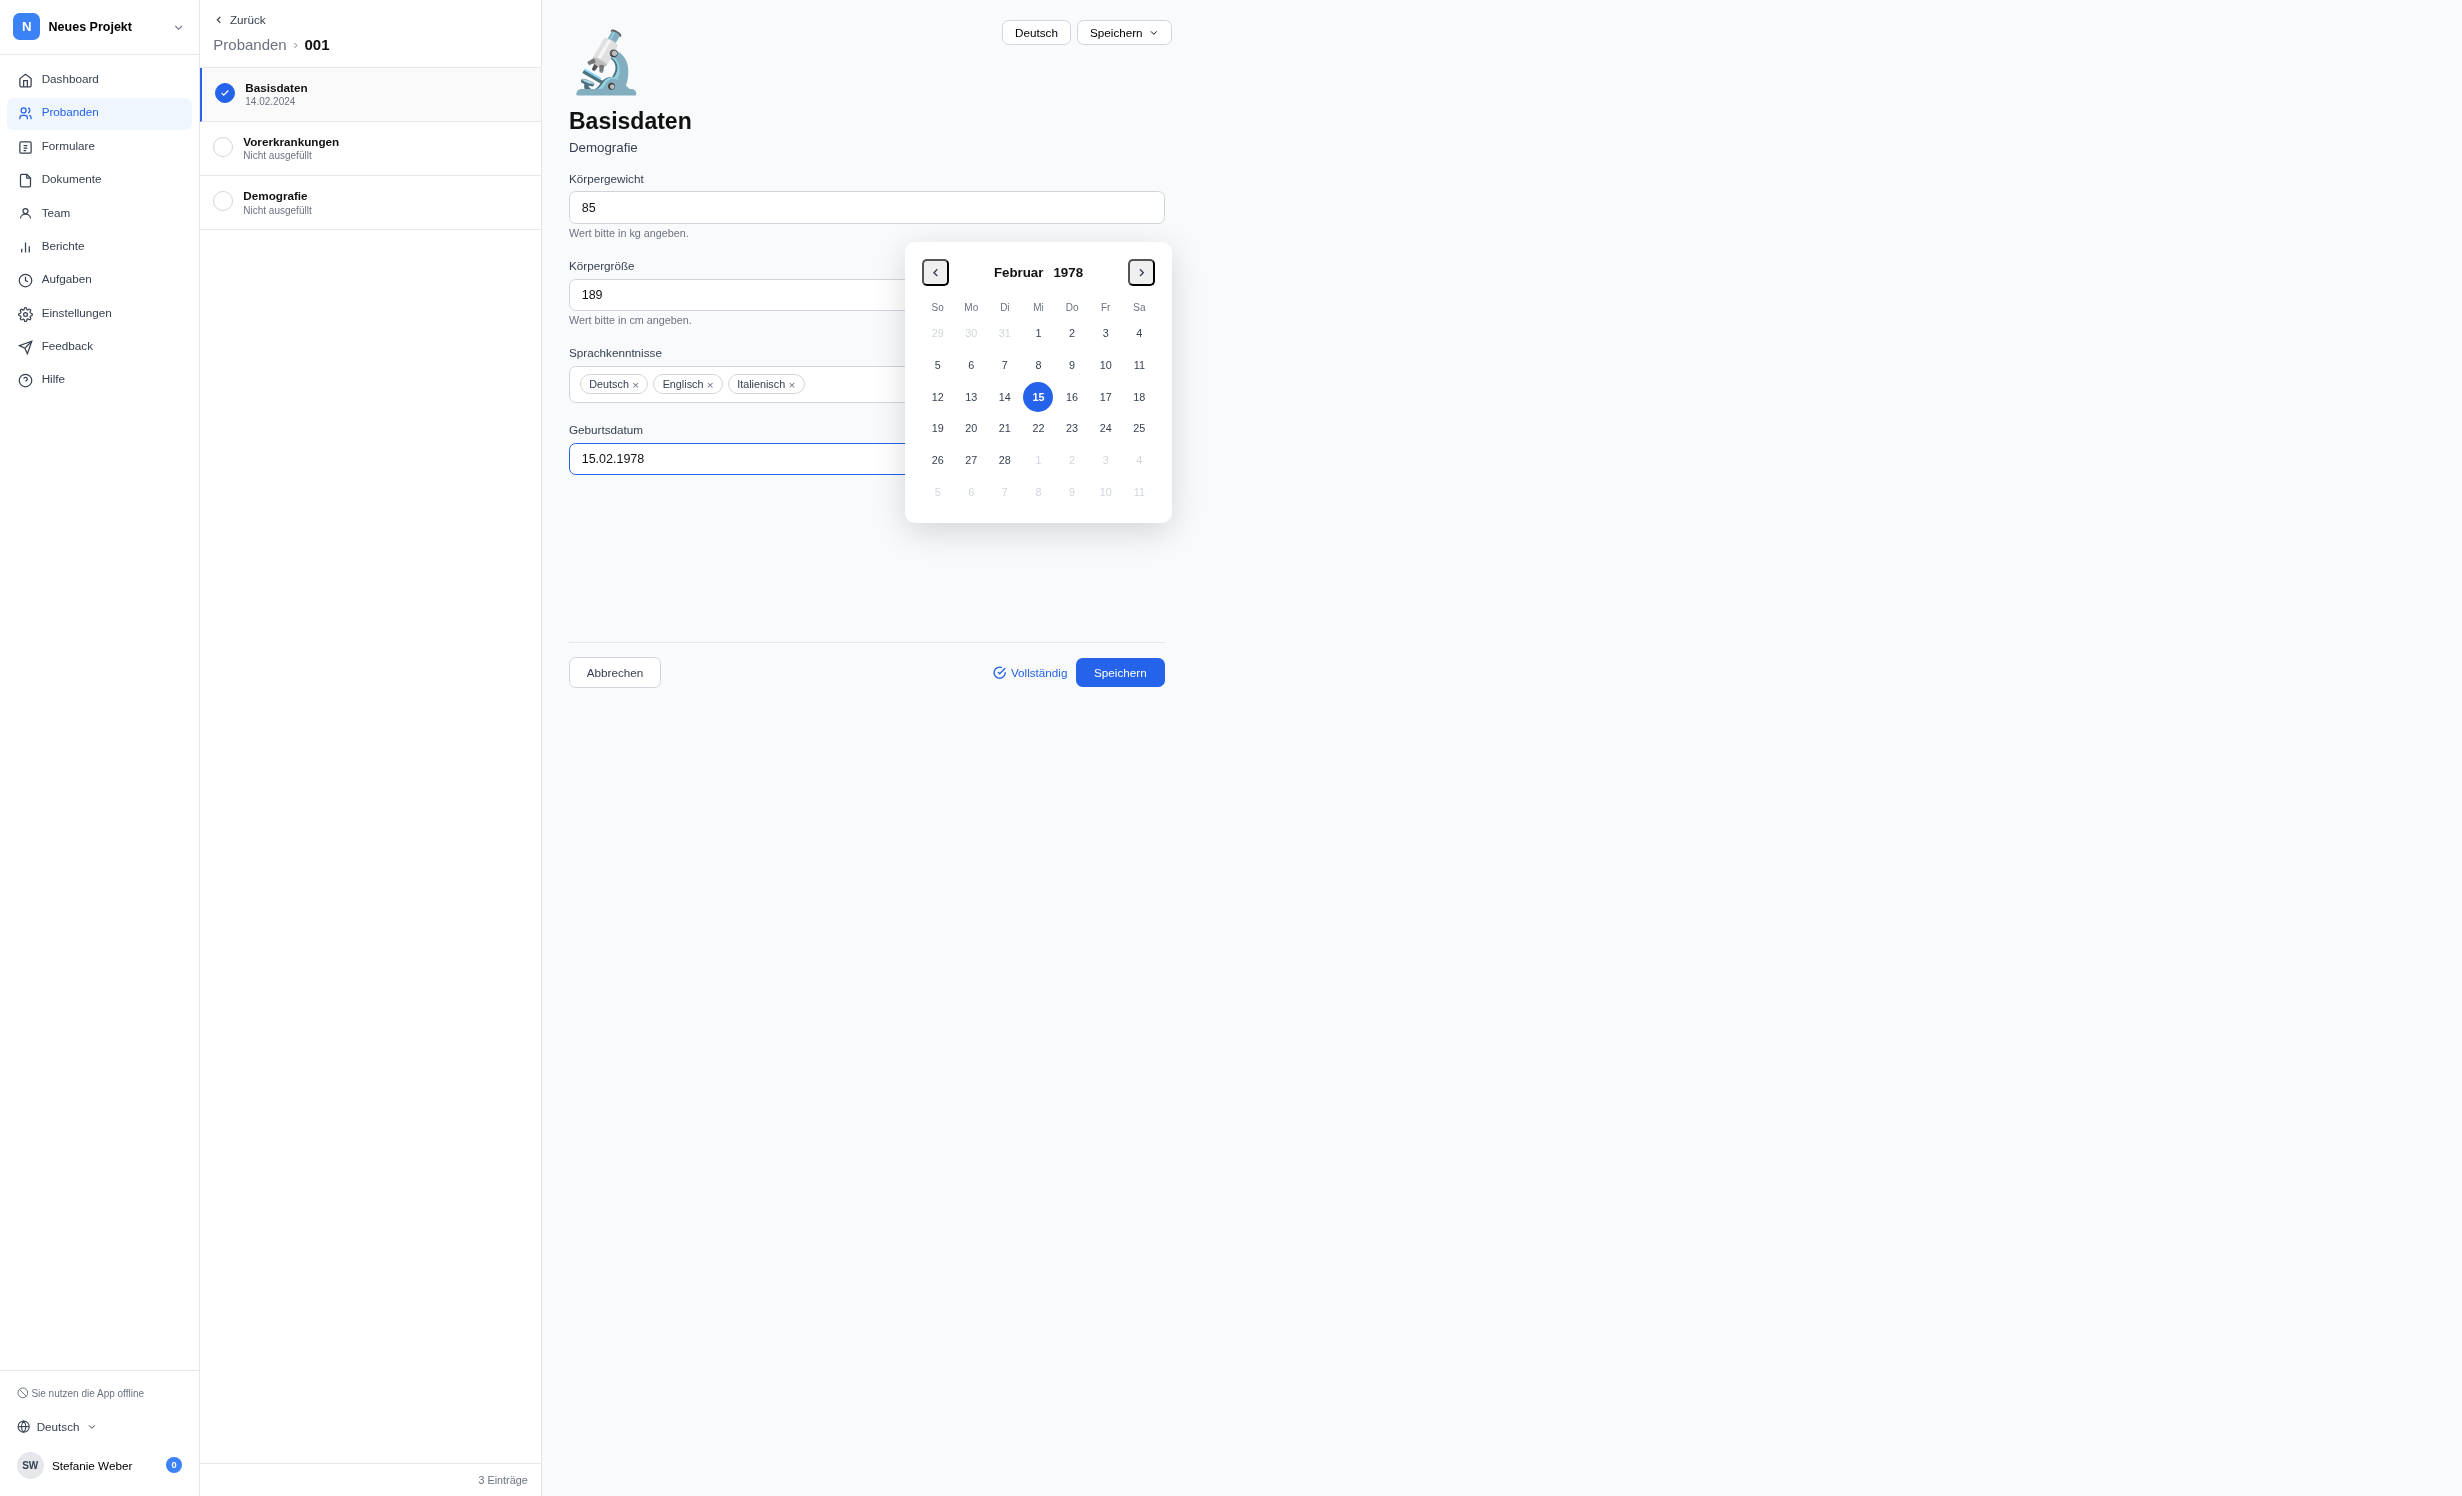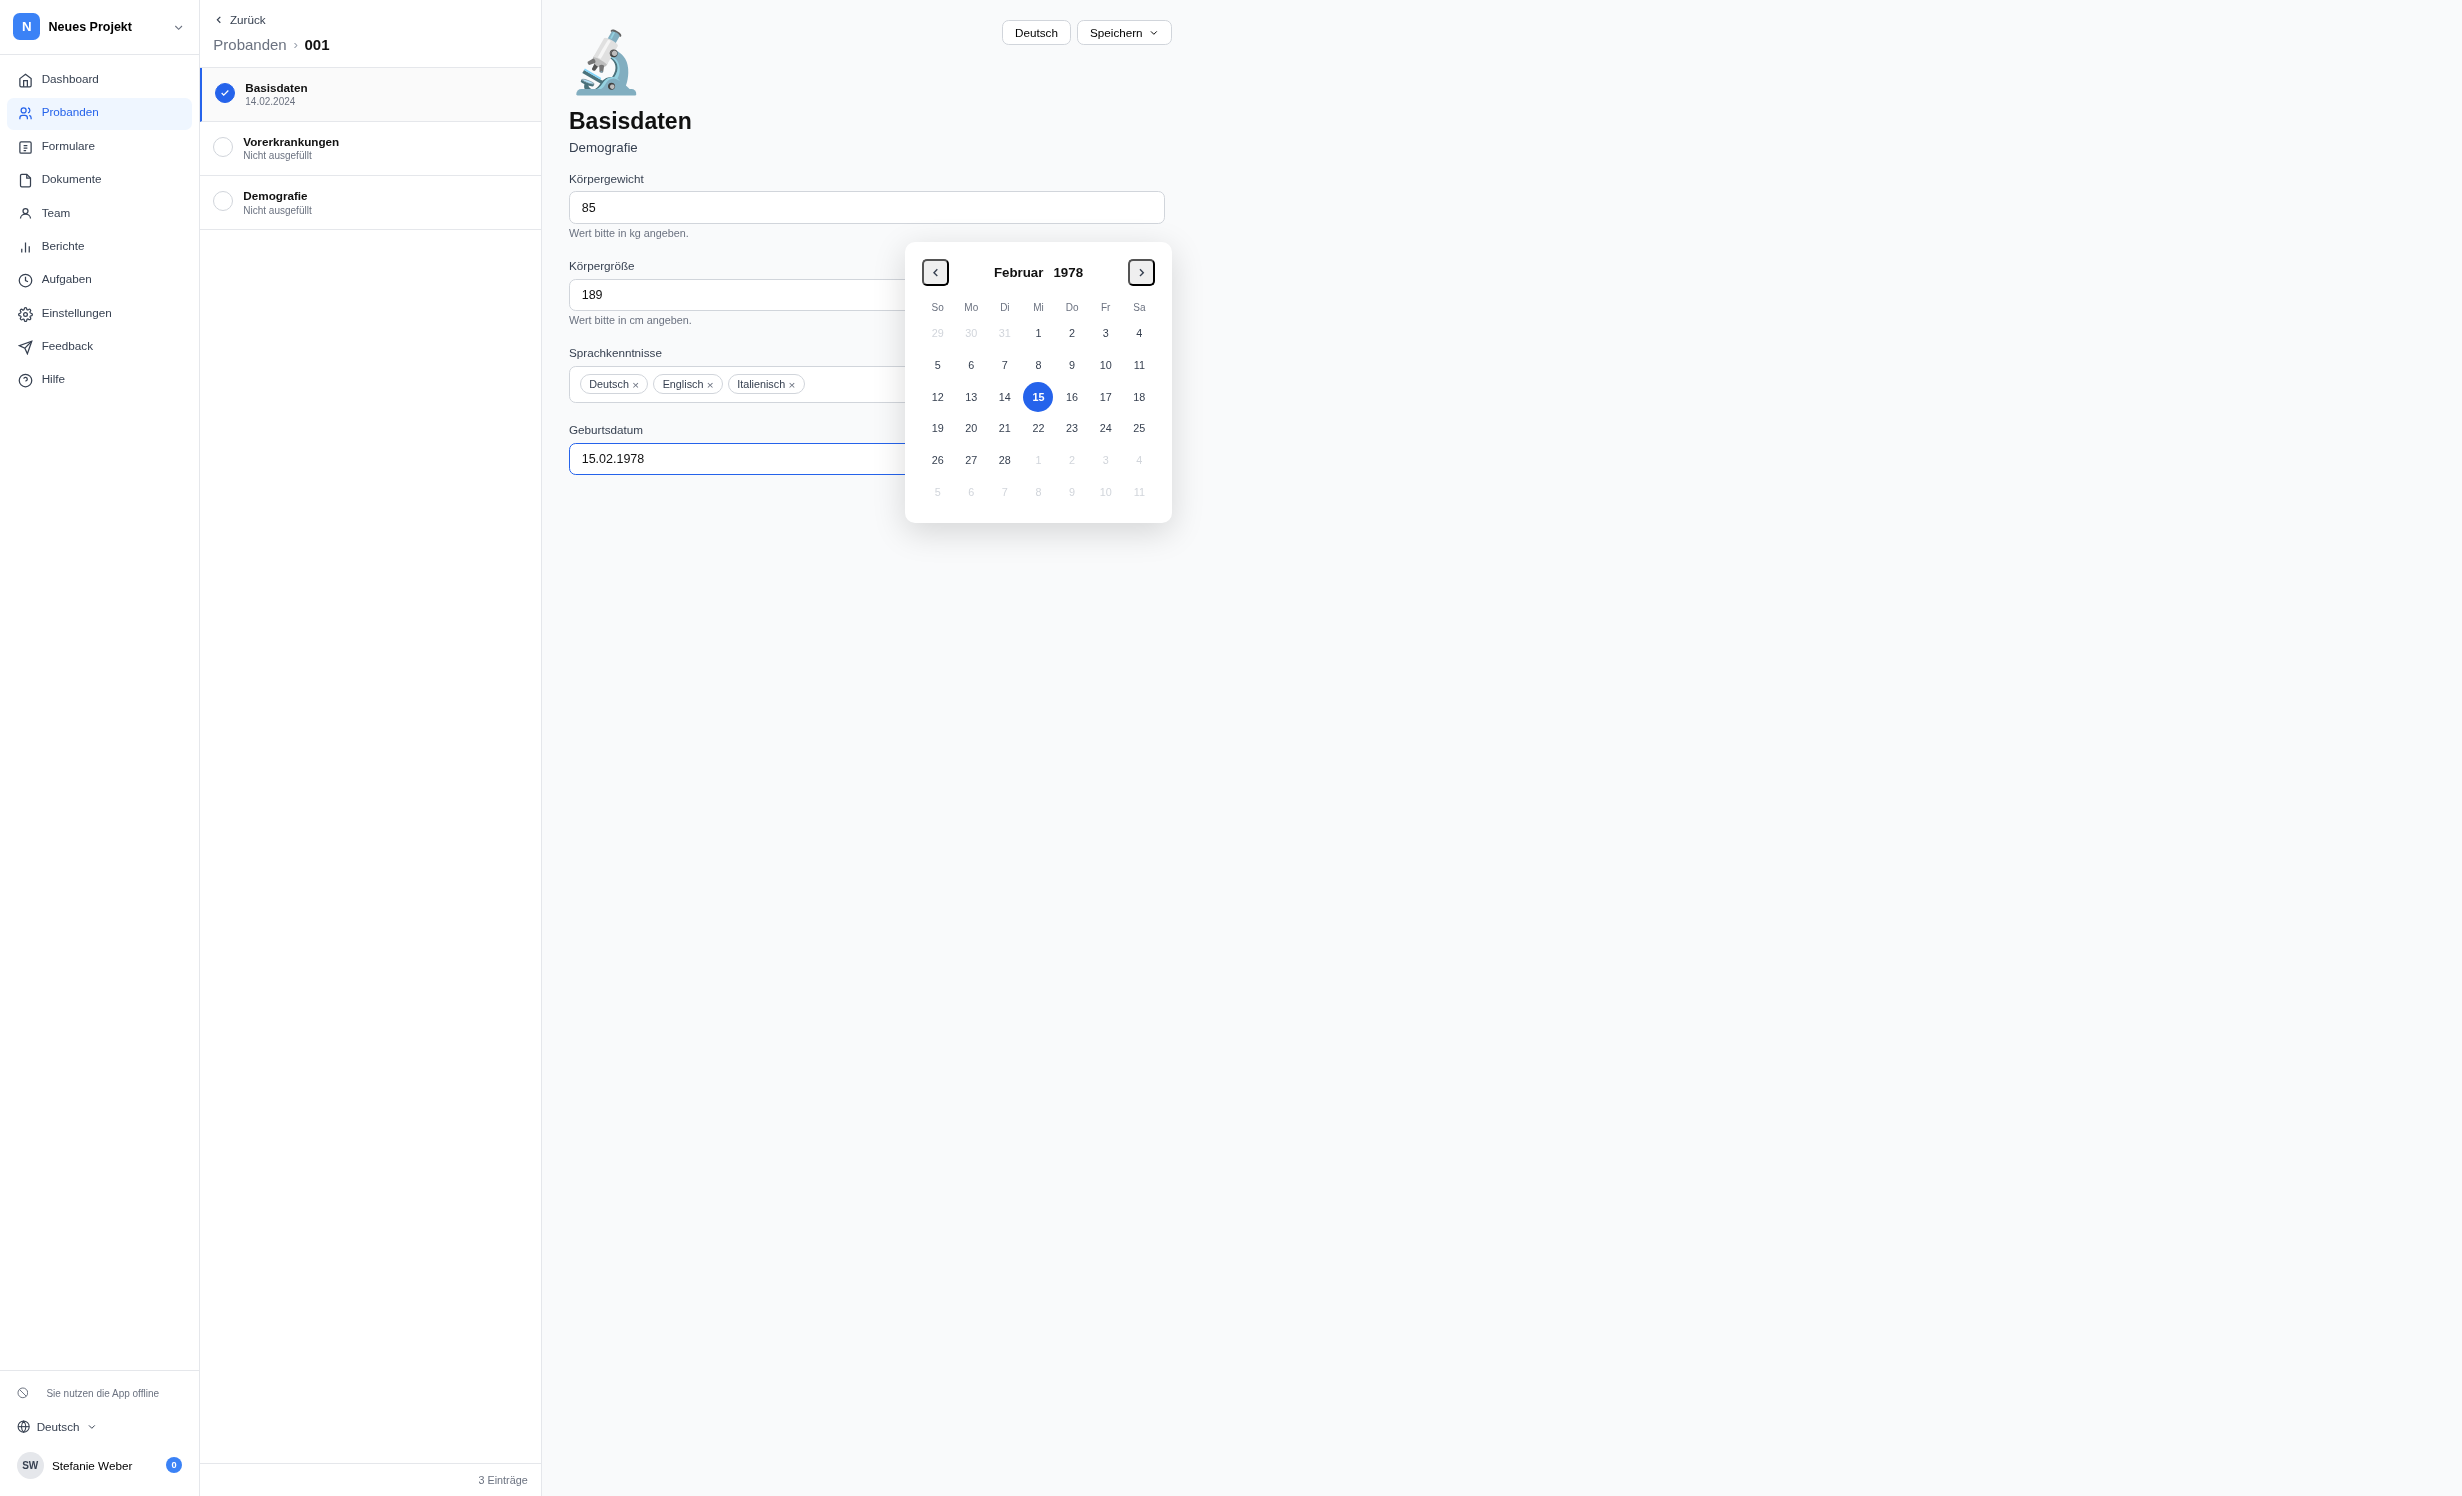--- a/index.html
+++ b/index.html
@@ -10,21 +10,21 @@
     .sidebar-header { padding: 13.3px; display: flex; align-items: center; gap: 8.3px; border-bottom: 0.8px solid #e5e7eb; }
     .sidebar-logo { width: 27px; height: 27px; background: #3b82f6; border-radius: 6.7px; display: flex; align-items: center; justify-content: center; color: white; font-weight: bold; font-size: 13.3px; flex-shrink: 0; }
     .sidebar-project { font-weight: 600; font-size: 12.5px; flex: 1; }
     .sidebar-chevron { color: #6b7280; cursor: pointer; }
     .sidebar-nav { flex: 1; padding: 10px 6.7px; overflow-y: auto; }
     .nav-item { display: flex; align-items: flex-start; gap: 8.3px; padding: 7.5px 10px; border-radius: 6.7px; cursor: pointer; color: #374151; margin-bottom: 1.7px; }
     .nav-item.active { background: #eff6ff; color: #2563eb; font-weight: 500; }
     .nav-item .icon { width: 16.7px; height: 16.7px; display: flex; align-items: center; justify-content: center; flex-shrink: 0; }
     .nav-item .label { font-size: 11.7px; }
     .sidebar-footer { padding: 10px 6.7px; border-top: 0.8px solid #e5e7eb; }
-    .offline-notice { display: flex; align-items: center; gap: 18px; padding: 6.7px 10px; color: #6b7280; font-size: 10px; margin-bottom: 6.7px; }
+    .offline-notice { display: flex; align-items: center; gap: 3px; padding: 6.7px 10px; color: #6b7280; font-size: 10px; margin-bottom: 6.7px; }
     .lang-selector { display: flex; align-items: center; gap: 6.7px; padding: 7.5px 10px; border-radius: 6.7px; cursor: pointer; color: #374151; margin-bottom: 3.3px; }
     .user-row { display: flex; align-items: center; gap: 8.3px; padding: 7.5px 10px; border-radius: 6.7px; cursor: pointer; }
     .user-avatar { width: 27px; height: 27px; background: #e5e7eb; border-radius: 50%; display: flex; align-items: center; justify-content: center; font-size: 10px; font-weight: 600; color: #374151; flex-shrink: 0; }
     .user-name { font-size: 11.7px; font-weight: 500; flex: 1; }
     .badge { background: #3b82f6; color: white; border-radius: 50%; width: 16.7px; height: 16.7px; display: flex; align-items: center; justify-content: center; font-size: 9.2px; font-weight: 600; }
 
     
     .middle-panel { width: 342px; background: #fff; border-right: 0.8px solid #e5e7eb; display: flex; flex-direction: column; flex-shrink: 0; }
     .middle-header { padding: 13.3px; border-bottom: 0.8px solid #e5e7eb; }
     .back-btn { display: inline-flex; align-items: center; gap: 5px; color: #374151; cursor: pointer; font-size: 11.7px; margin-bottom: 10px; }
@@ -428,15 +428,28 @@
         <div class="cal-day outside">5</div>
         <div class="cal-day outside">6</div>
         <div class="cal-day outside">7</div>
         <div class="cal-day outside">8</div>
         <div class="cal-day outside">9</div>
         <div class="cal-day outside">10</div>
         <div class="cal-day outside">11</div>
       </div>
     </div>
 
+    <div class="action-row" style="margin-top: 167px;">
+      <button class="btn-cancel">Abbrechen</button>
+      <div class="btn-group">
+        <div class="btn-complete">
+          <svg width="13.3" height="13.3" viewBox="0 0 24 24" fill="none" stroke="#2563eb" stroke-width="2.5">
+              <path d="M22 11.08V12a10 10 0 11-5.93-9.14"></path>
+              <polyline points="22 4 12 14.01 9 11.01"></polyline>
+            </svg>
+          <span>Vollständig</span>
+        </div>
+        <button class="btn-save">Speichern</button>
+      </div>
+    </div>
   </div>
 </div>
 
 
 </body></html>

